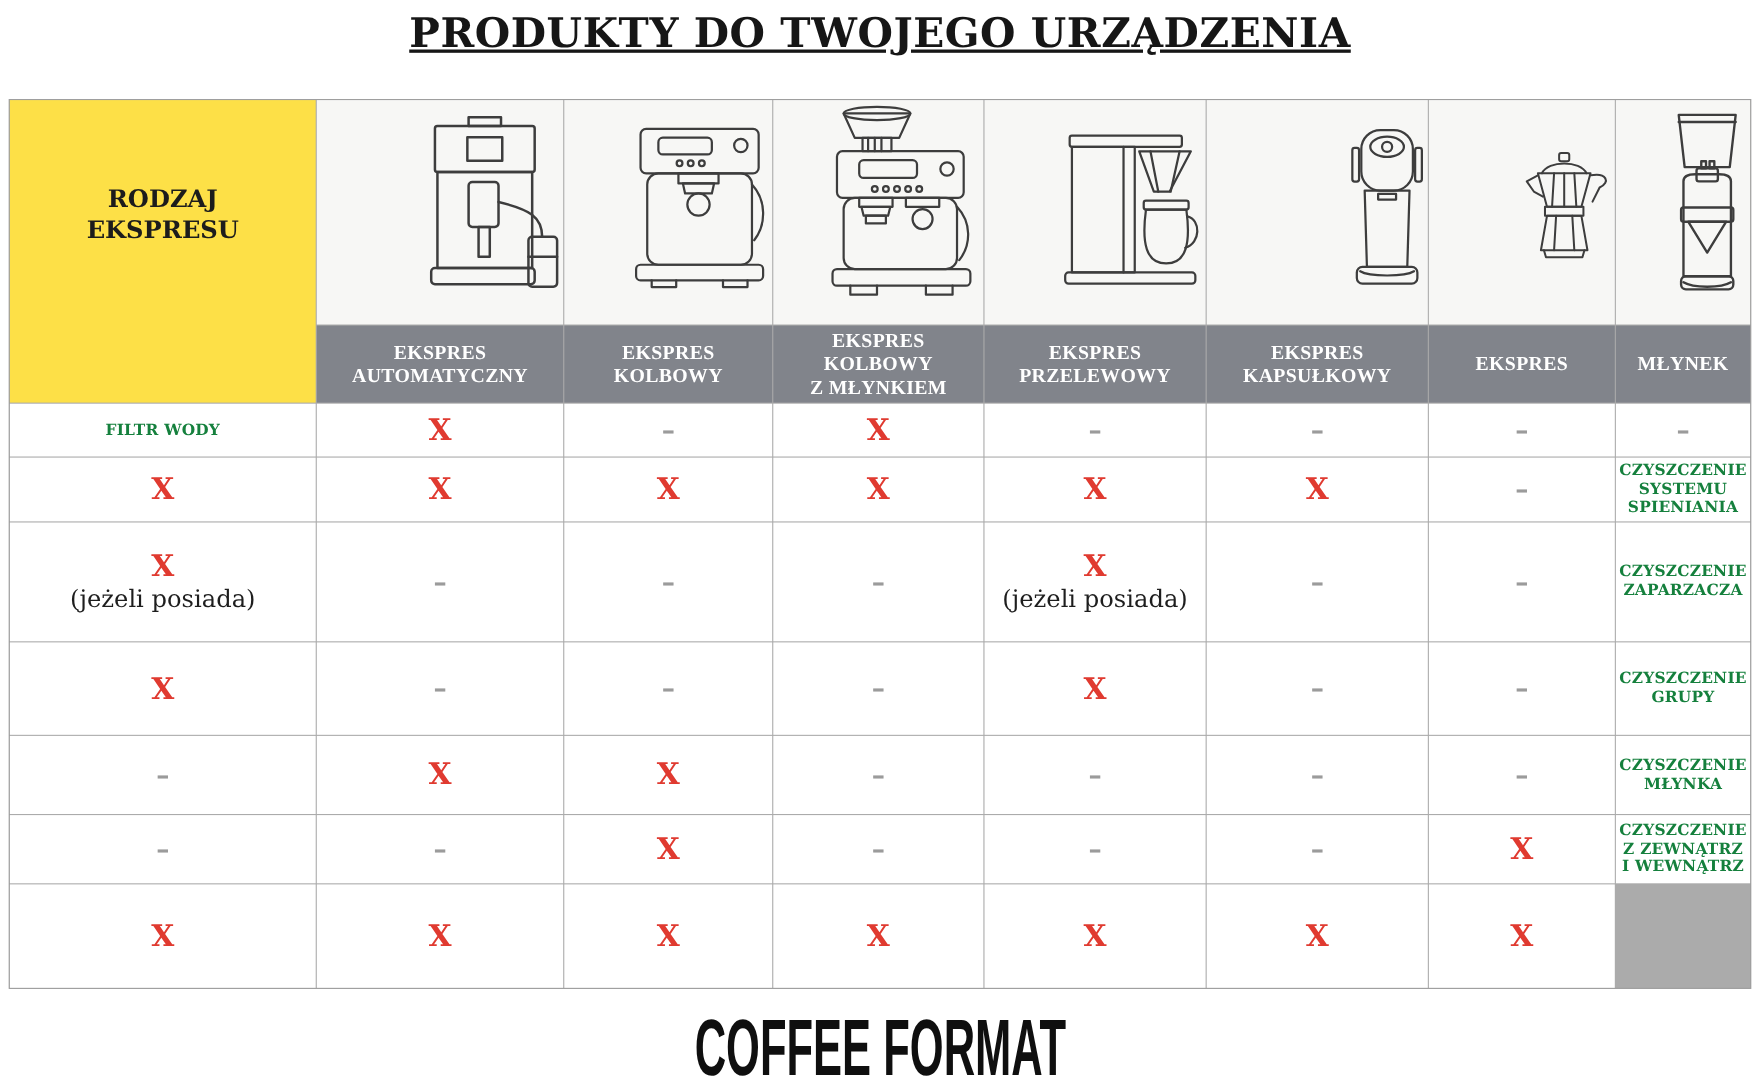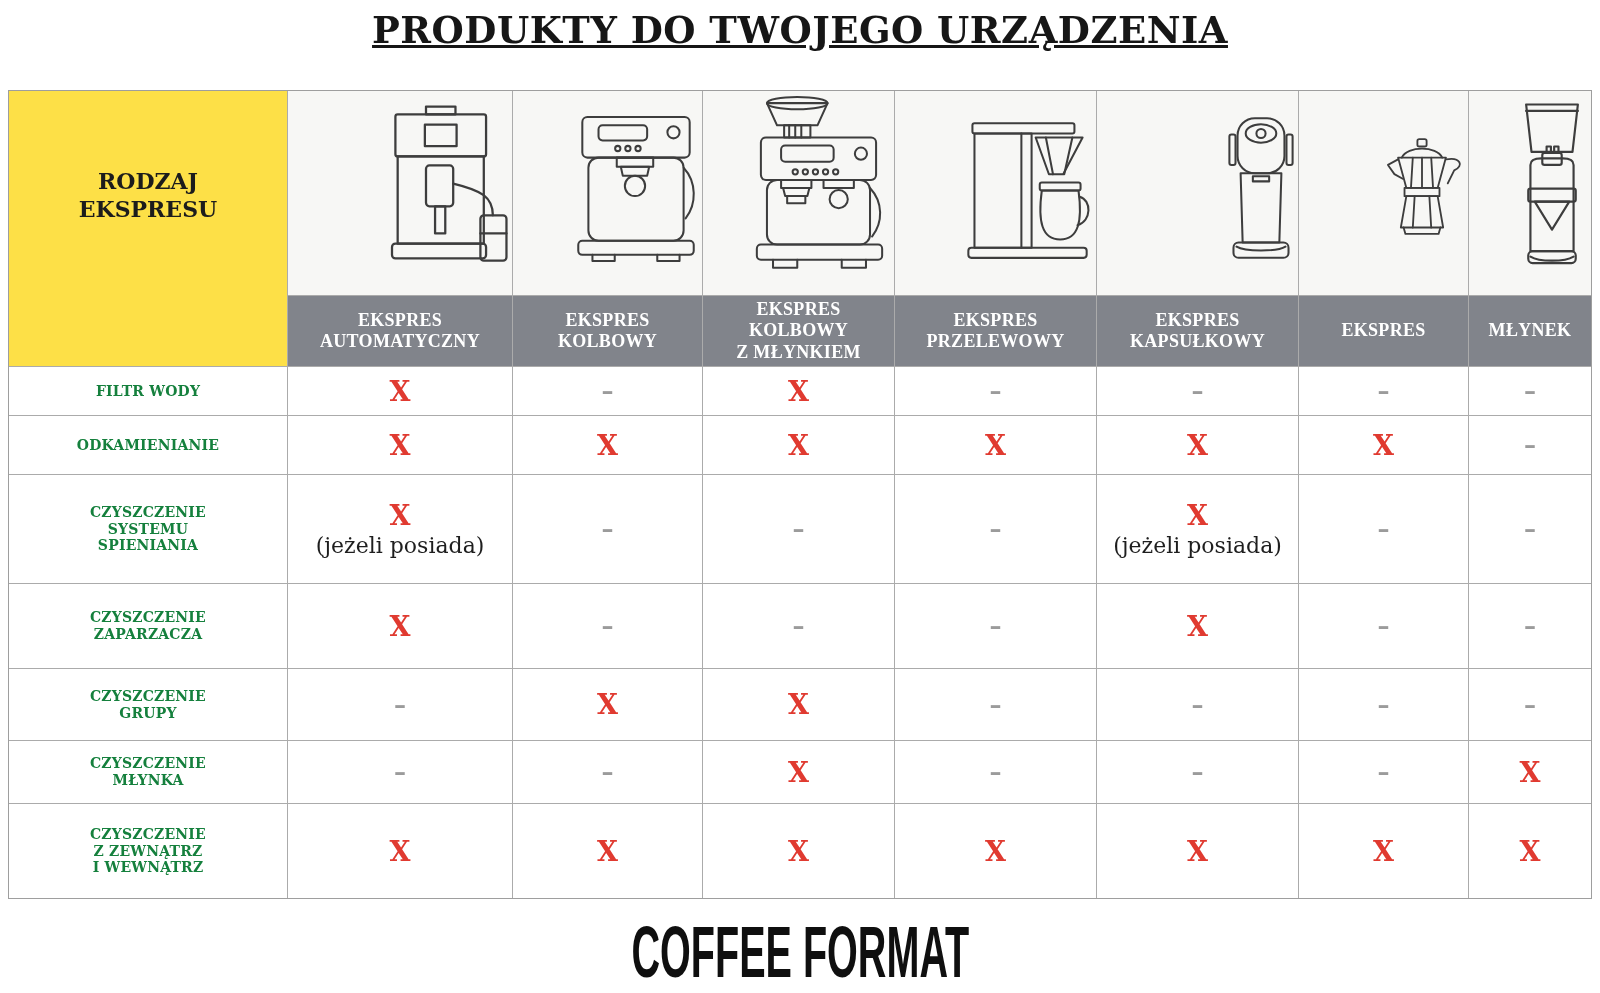--- a/index.html
+++ b/index.html
@@ -219,23 +219,20 @@
         <span class="mark mark-dash">–</span>
       </div>
     <div class="cell">
         <span class="mark mark-dash">–</span>
       </div>
     <div class="cell">
         <span class="mark mark-dash">–</span>
       </div>
 
     <div class="cell">
-        <span class="rowlabel">ODKAMIENIANIE</span>
-      </div>
-    <div class="cell">
         <span class="mark mark-x">X</span>
       </div>
     <div class="cell">
         <span class="mark mark-x">X</span>
       </div>
     <div class="cell">
         <span class="mark mark-x">X</span>
       </div>
     <div class="cell">
         <span class="mark mark-x">X</span>

